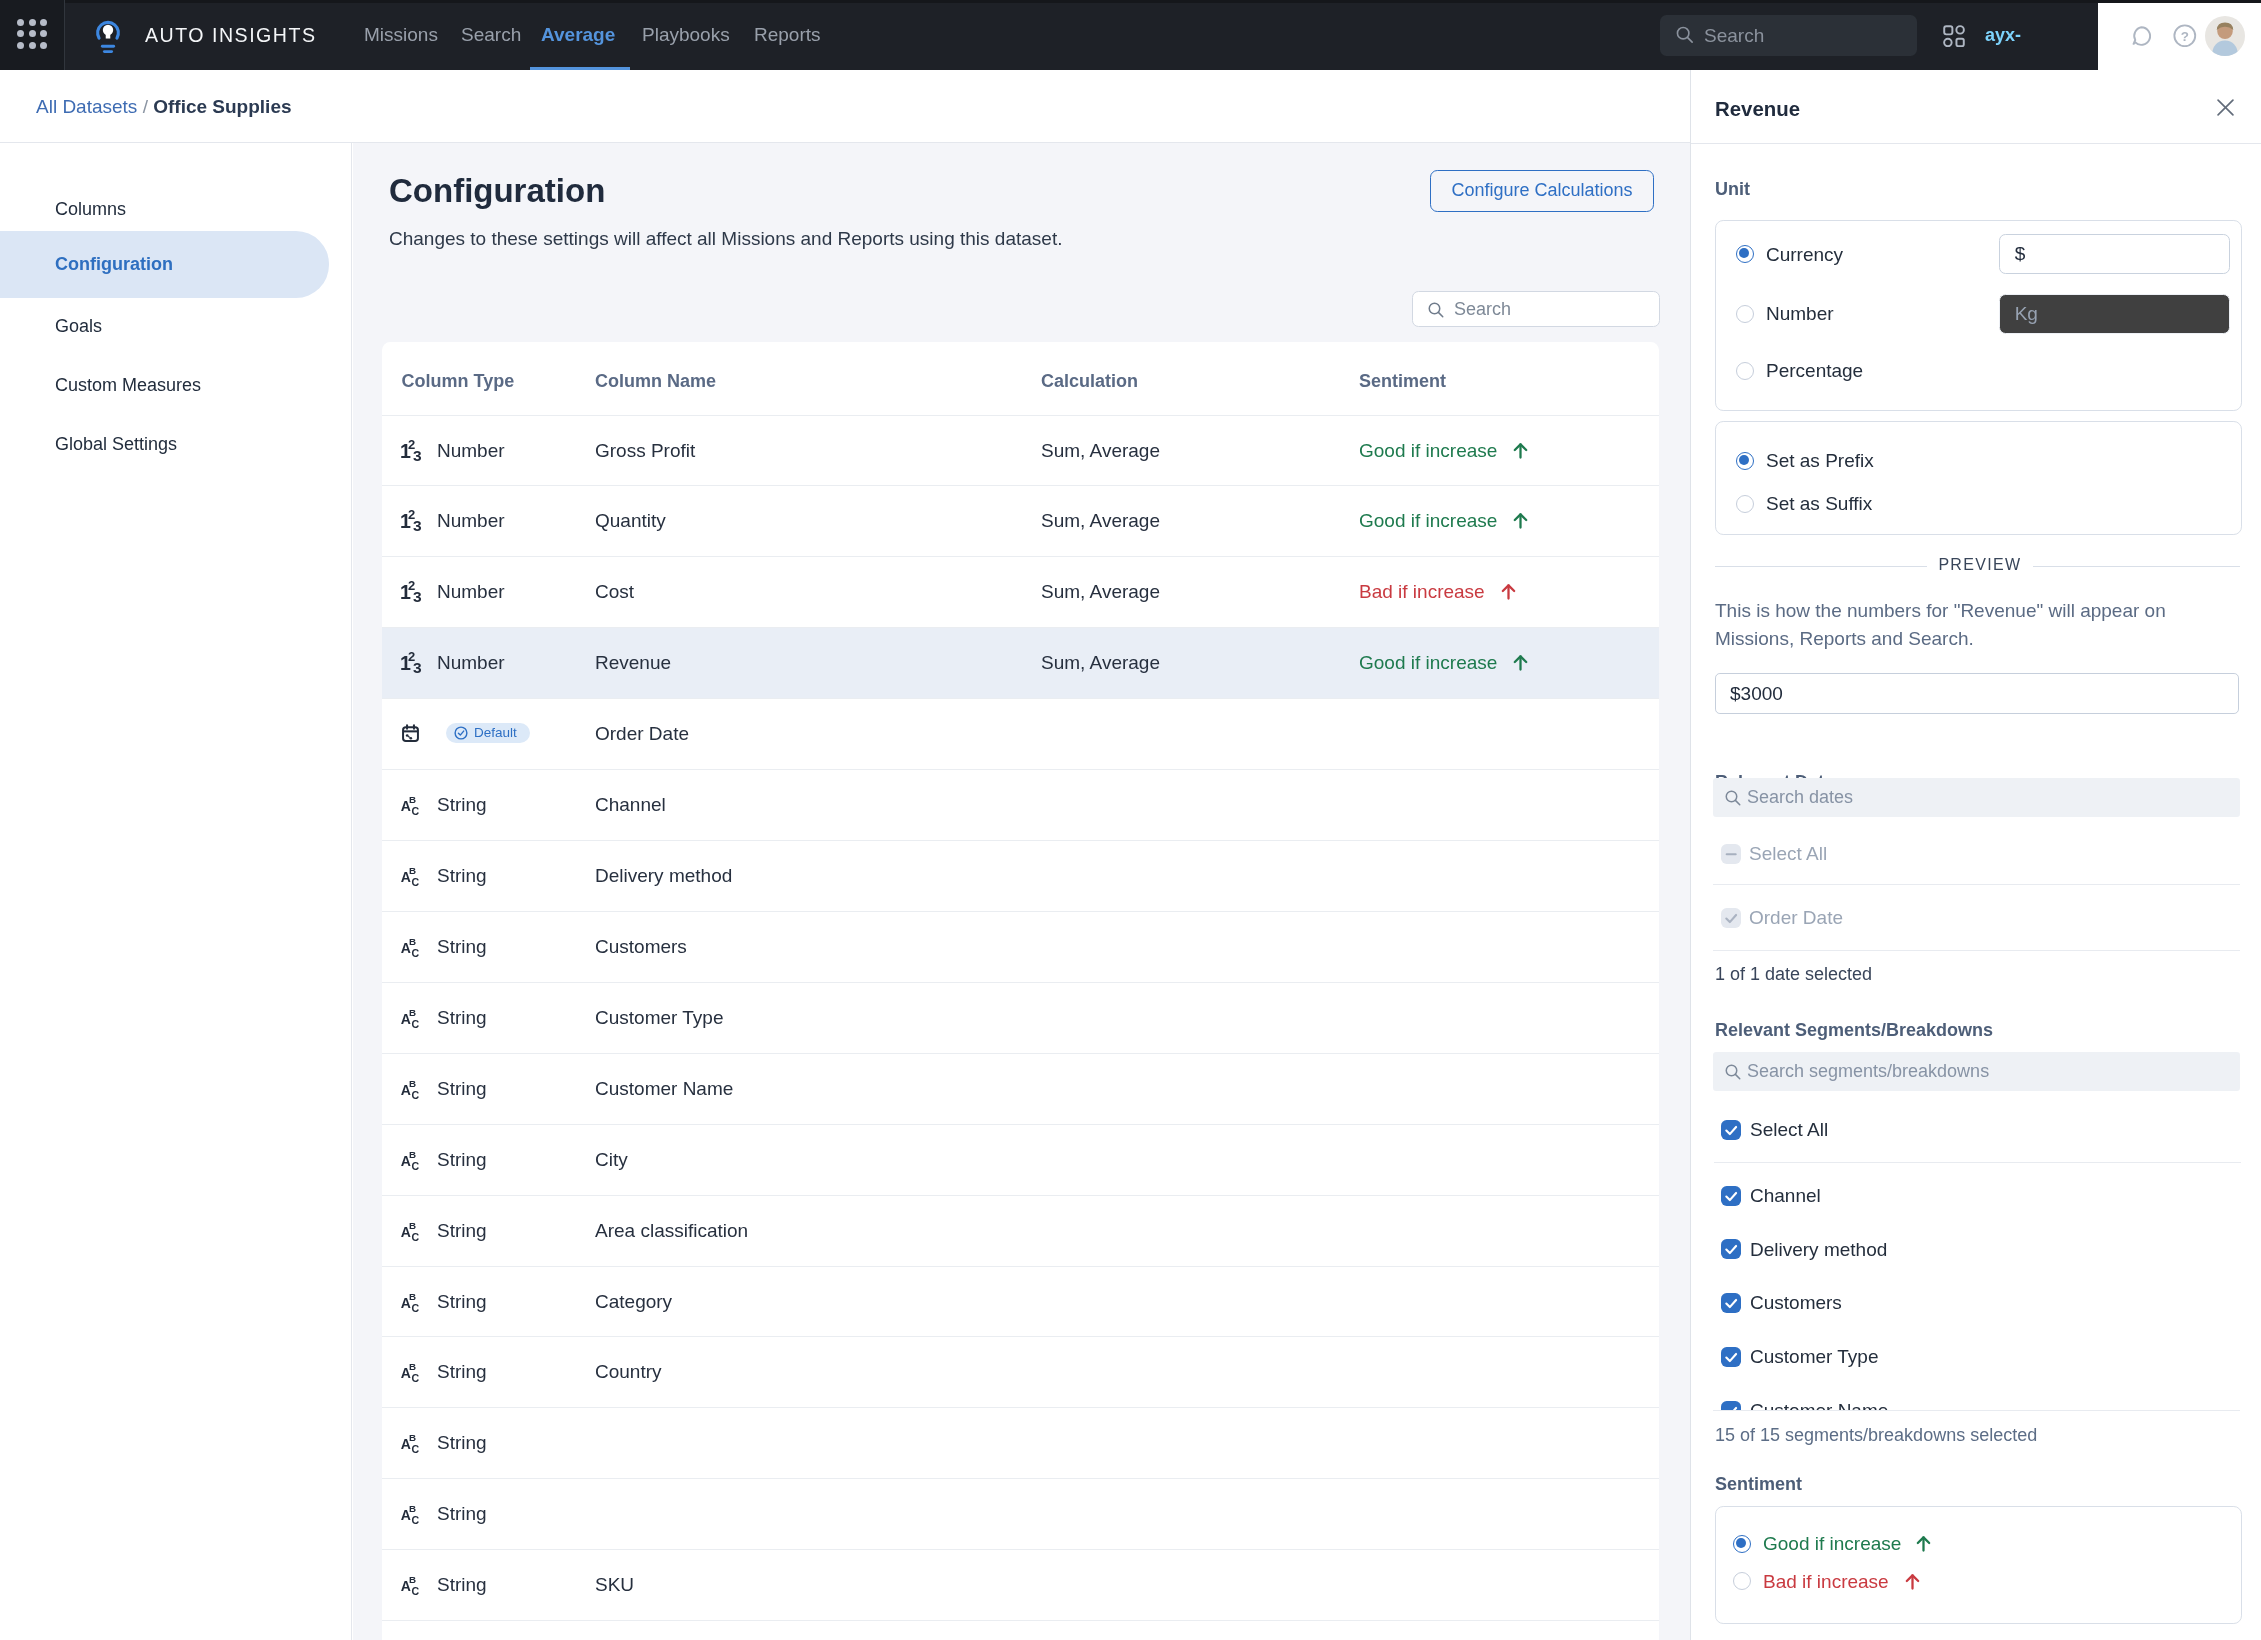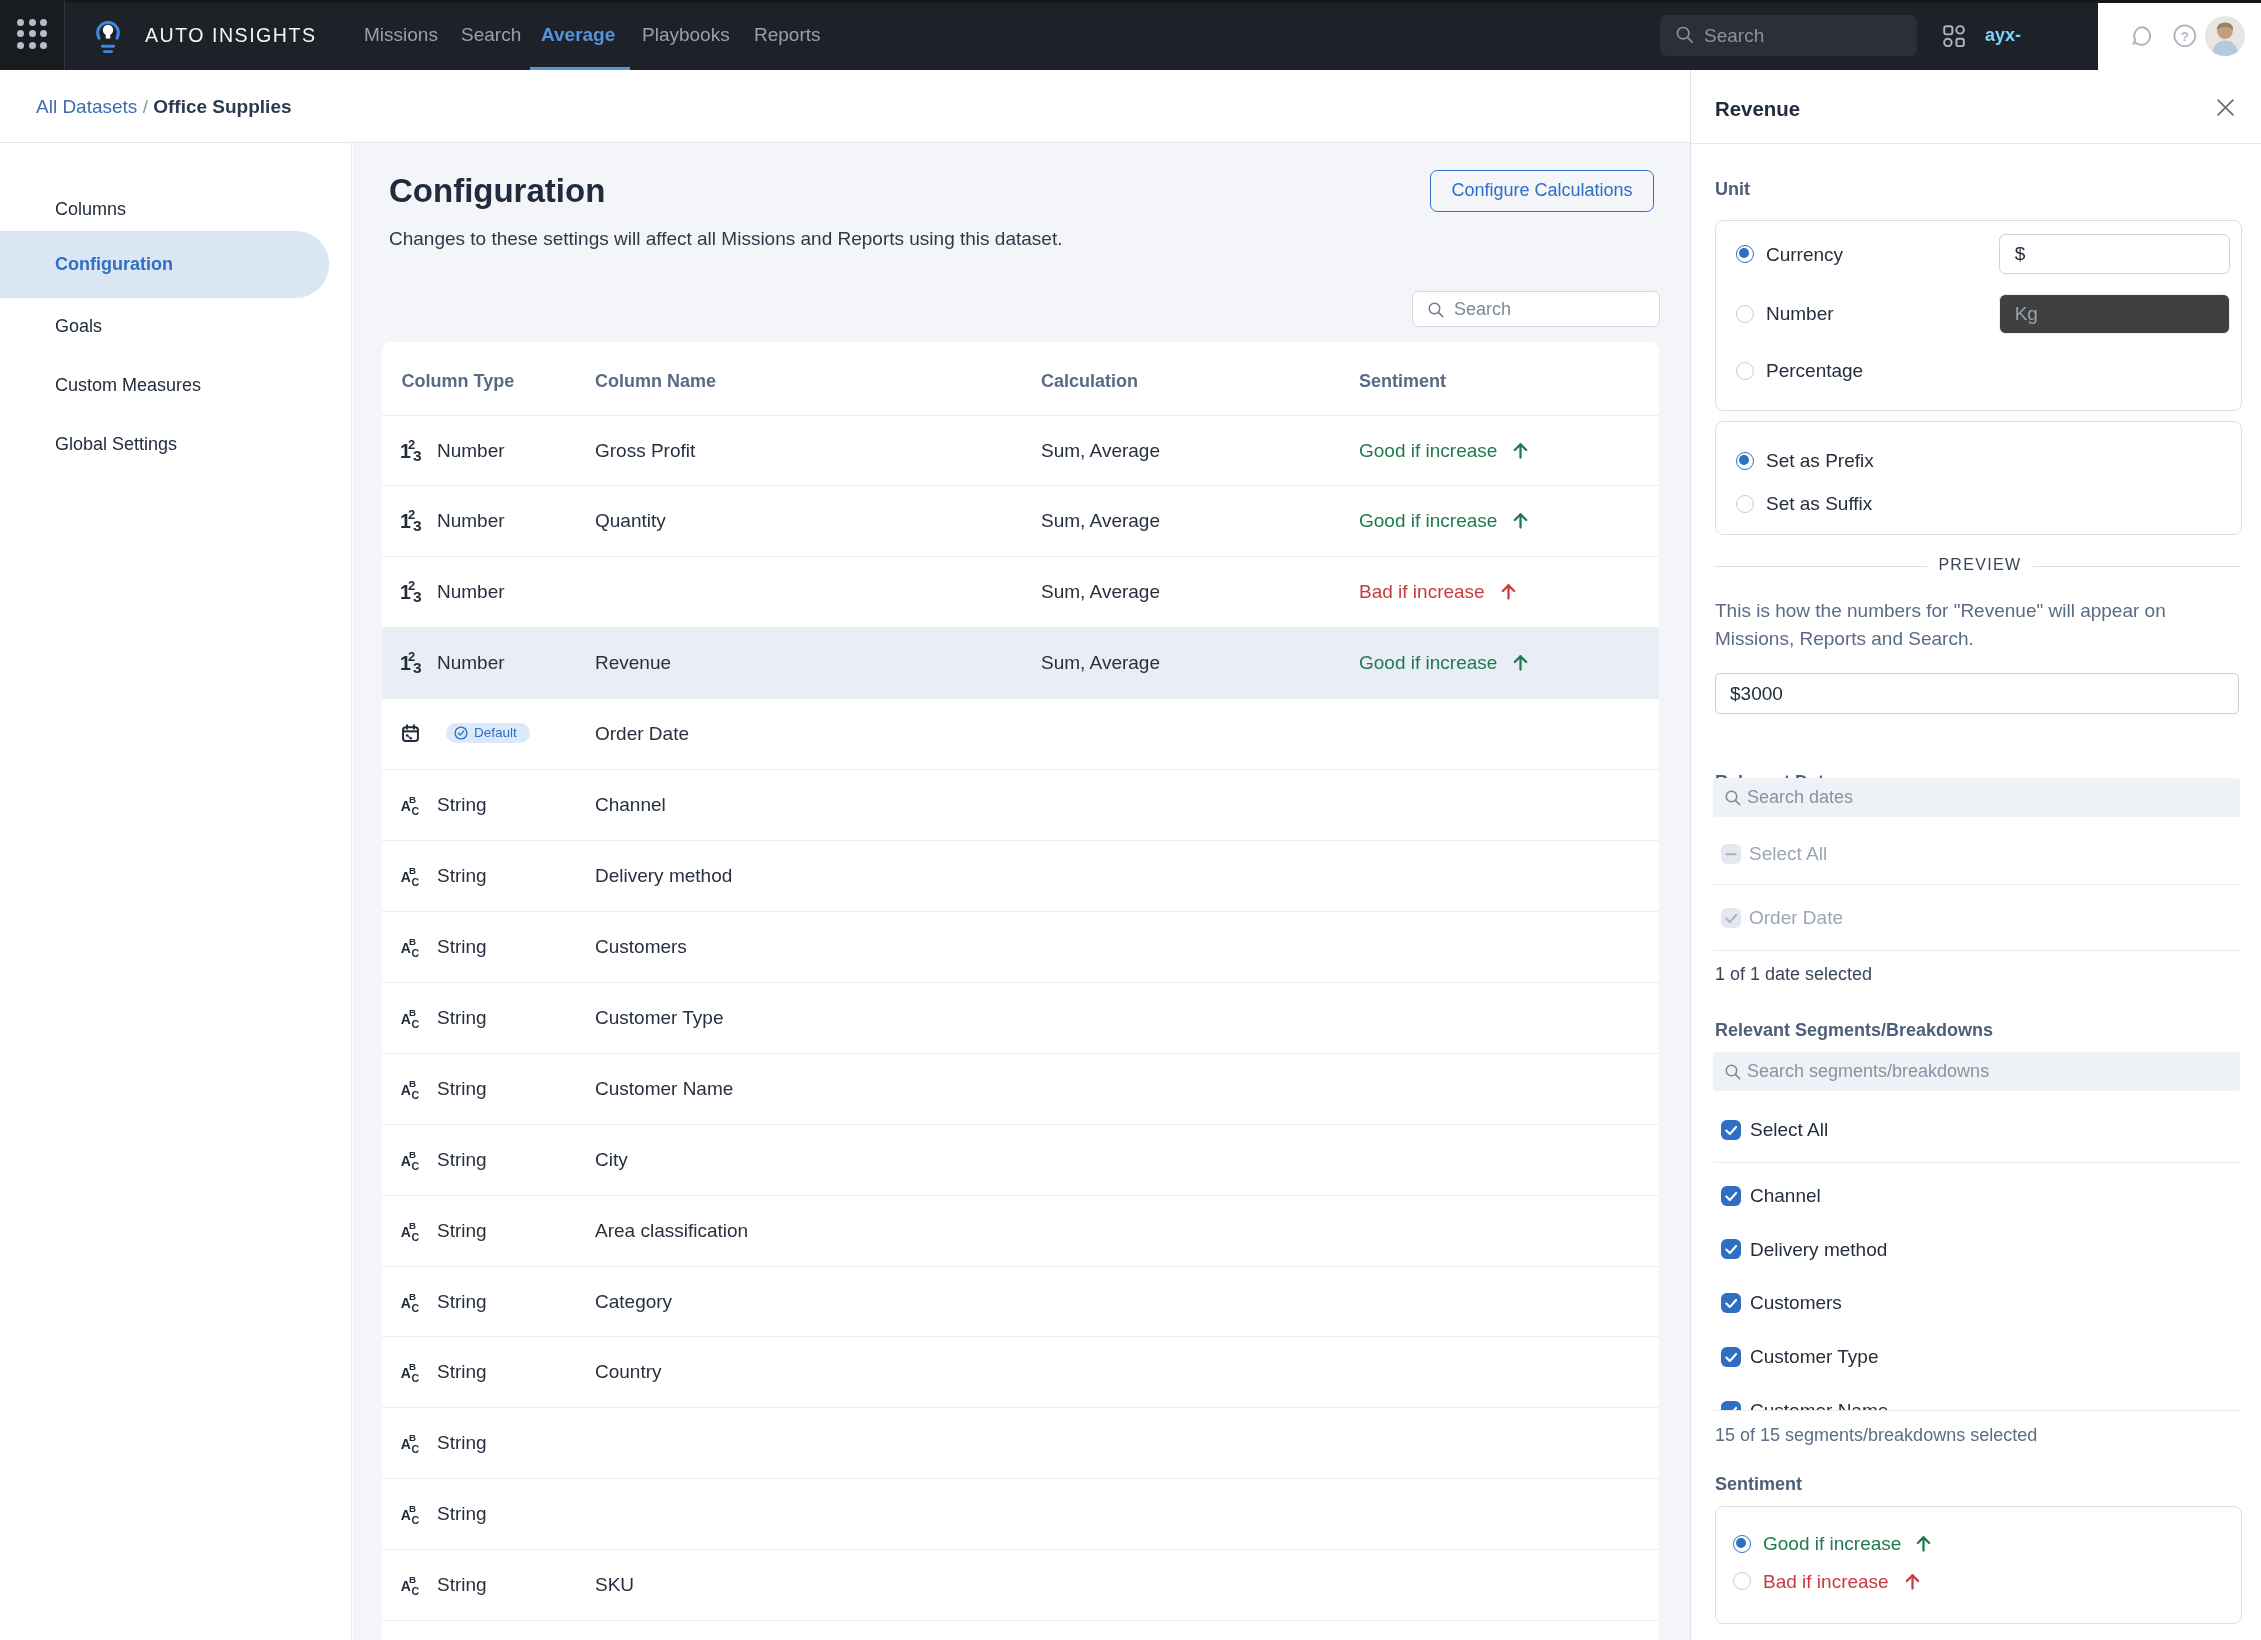--- a/index.html
+++ b/index.html
@@ -208,20 +208,21 @@
       </svg></div>
 <div class="rowdiv" style="top:214px"></div>
 <div class="cell" style="left:0;top:214px;width:212px">
       <span class="n123" style="top:35px">
         <span class="a">1</span>
         <span class="b">2</span>
         <span class="c">3</span>
       </span>
       <span style="position:absolute;left:55px">Number</span>
     </div>
+<div class="cell" style="left:213px;top:214px;width:408px">Cost</div>
 <div class="cell" style="left:659px;top:214px;width:310px">Sum, Average</div>
 <div class="cell sentflex sent r" style="left:977px;top:214px;width:300px">Bad if increase<svg class="arrow" width="21" height="21" viewBox="0 0 24 24" fill="none" stroke="#c93a40" stroke-width="2.6" stroke-linecap="round" stroke-linejoin="round">
         <line x1="12" y1="20" x2="12" y2="5"></line>
         <polyline points="5.5,11.5 12,5 18.5,11.5"></polyline>
       </svg></div>
 <div class="rowdiv" style="top:285px"></div>
 <div class="cell" style="left:0;top:285px;width:212px">
       <span class="n123" style="top:35px">
         <span class="a">1</span>
         <span class="b">2</span>

